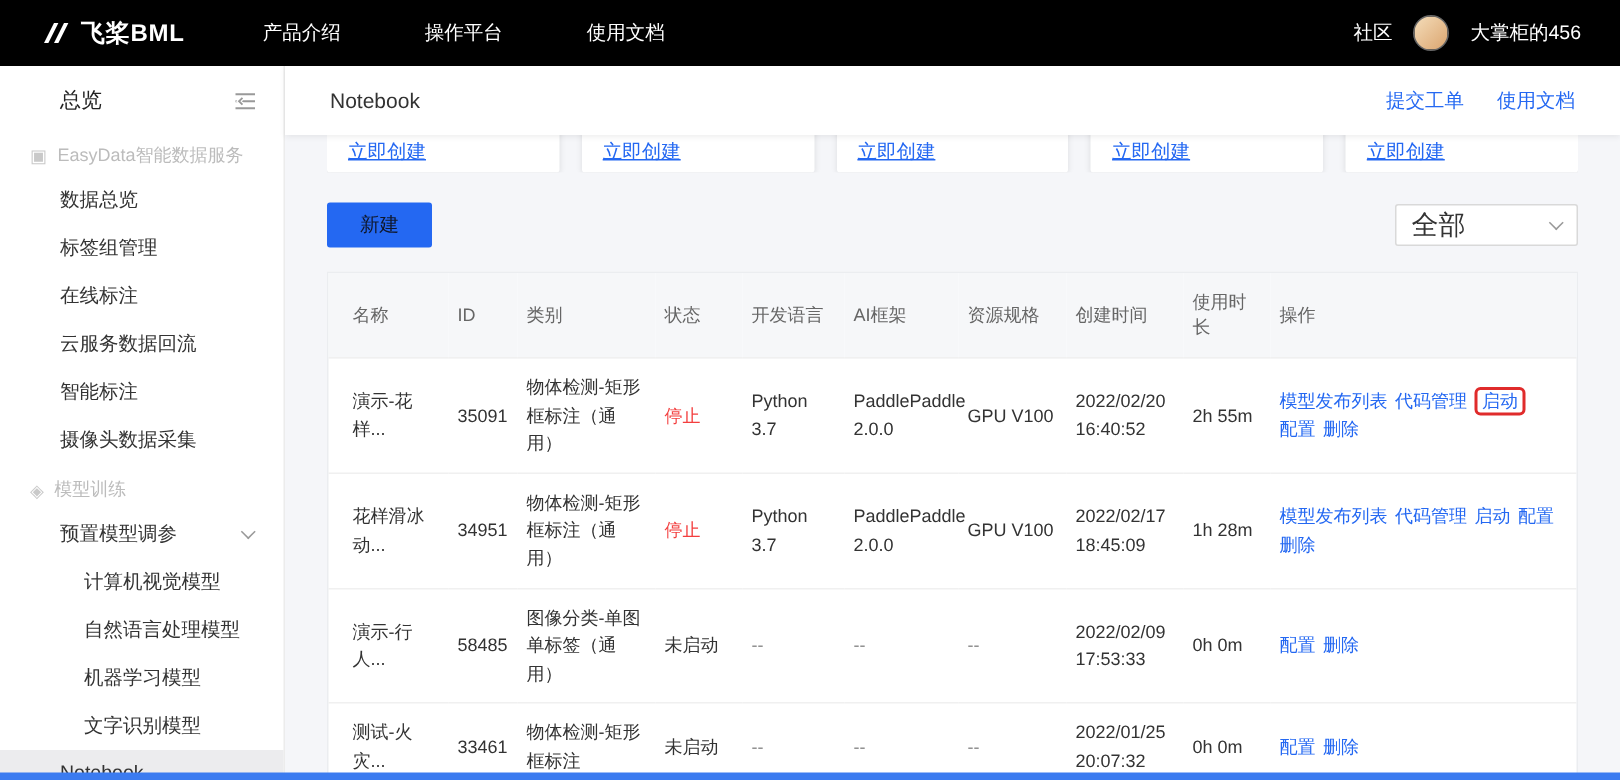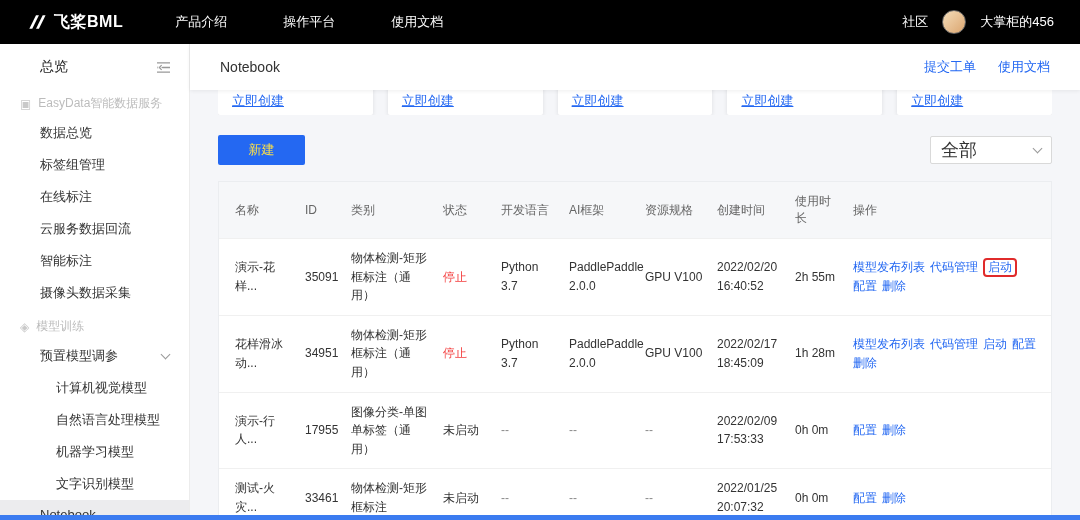--- a/index.html
+++ b/index.html
@@ -37,21 +37,21 @@
 
   .content { flex:1; padding:0 28px; position:relative; overflow:hidden; }
 
   
   .cards-strip { display:flex; gap:15px; height:25px; overflow:hidden; position:relative; z-index:1; }
   .card { flex:1; background:#fff; height:70px; margin-top:-45px; box-shadow:0 1px 4px rgba(0,0,0,.10); border-radius:2px; display:flex; align-items:flex-end; padding:0 0 5px 14px; font-size:13px; }
   .card .blue { text-decoration:underline; }
 
   
   .toolbar { display:flex; align-items:center; margin-top:20px; }
-  .btn-new { background:#2468f2; color:#fde047; border:none; width:87px; height:30px; font-size:13px; border-radius:2px; cursor:pointer; }
+  .btn-new { background:#2468f2; color:#0f172a; border:none; width:70px; height:30px; font-size:13px; border-radius:2px; cursor:pointer; }
   .filter { margin-left:auto; width:122px; height:28px; background:#fff; border:1px solid #d9d9d9; border-radius:2px; display:flex; align-items:center; justify-content:space-between; padding:0 10px; font-size:18px; color:#333; cursor:pointer; }
 
   
   .table-card { background:#fff; margin-top:16px; border:1px solid #ebedf0; }
   table { width:100%; border-collapse:collapse; font-size:12px; color:#333; table-layout:fixed; }
   thead th { background:#f6f7f9; font-weight:normal; color:#666; text-align:left; padding:11px 6px; }
   thead th:first-child, tbody td:first-child { padding-left:16px; }
   tbody td { padding:10px 6px; border-top:1px solid #f0f0f0; vertical-align:middle; line-height:1.55; }
   .status-stopped { color:#f33e3e; }
   .muted { color:#8a8a8a; }
@@ -214,21 +214,21 @@
               <td>PaddlePaddle 2.0.0</td>
               <td>GPU V100</td>
               <td>2022/02/17 18:45:09</td>
               <td>1h 28m</td>
               <td class="actions">
                 <a class="blue">模型发布列表</a><a class="blue">代码管理</a><a class="blue">启动</a><a class="blue">配置</a><a class="blue">删除</a>
               </td>
             </tr>
             <tr>
               <td>演示-行人...</td>
-              <td>17955</td>
+              <td>58485</td>
               <td>图像分类-单图单标签（通用）</td>
               <td>未启动</td>
               <td class="muted">--</td>
               <td class="muted">--</td>
               <td class="muted">--</td>
               <td>2022/02/09 17:53:33</td>
               <td>0h 0m</td>
               <td class="actions">
                 <a class="blue">配置</a><a class="blue">删除</a>
               </td>

